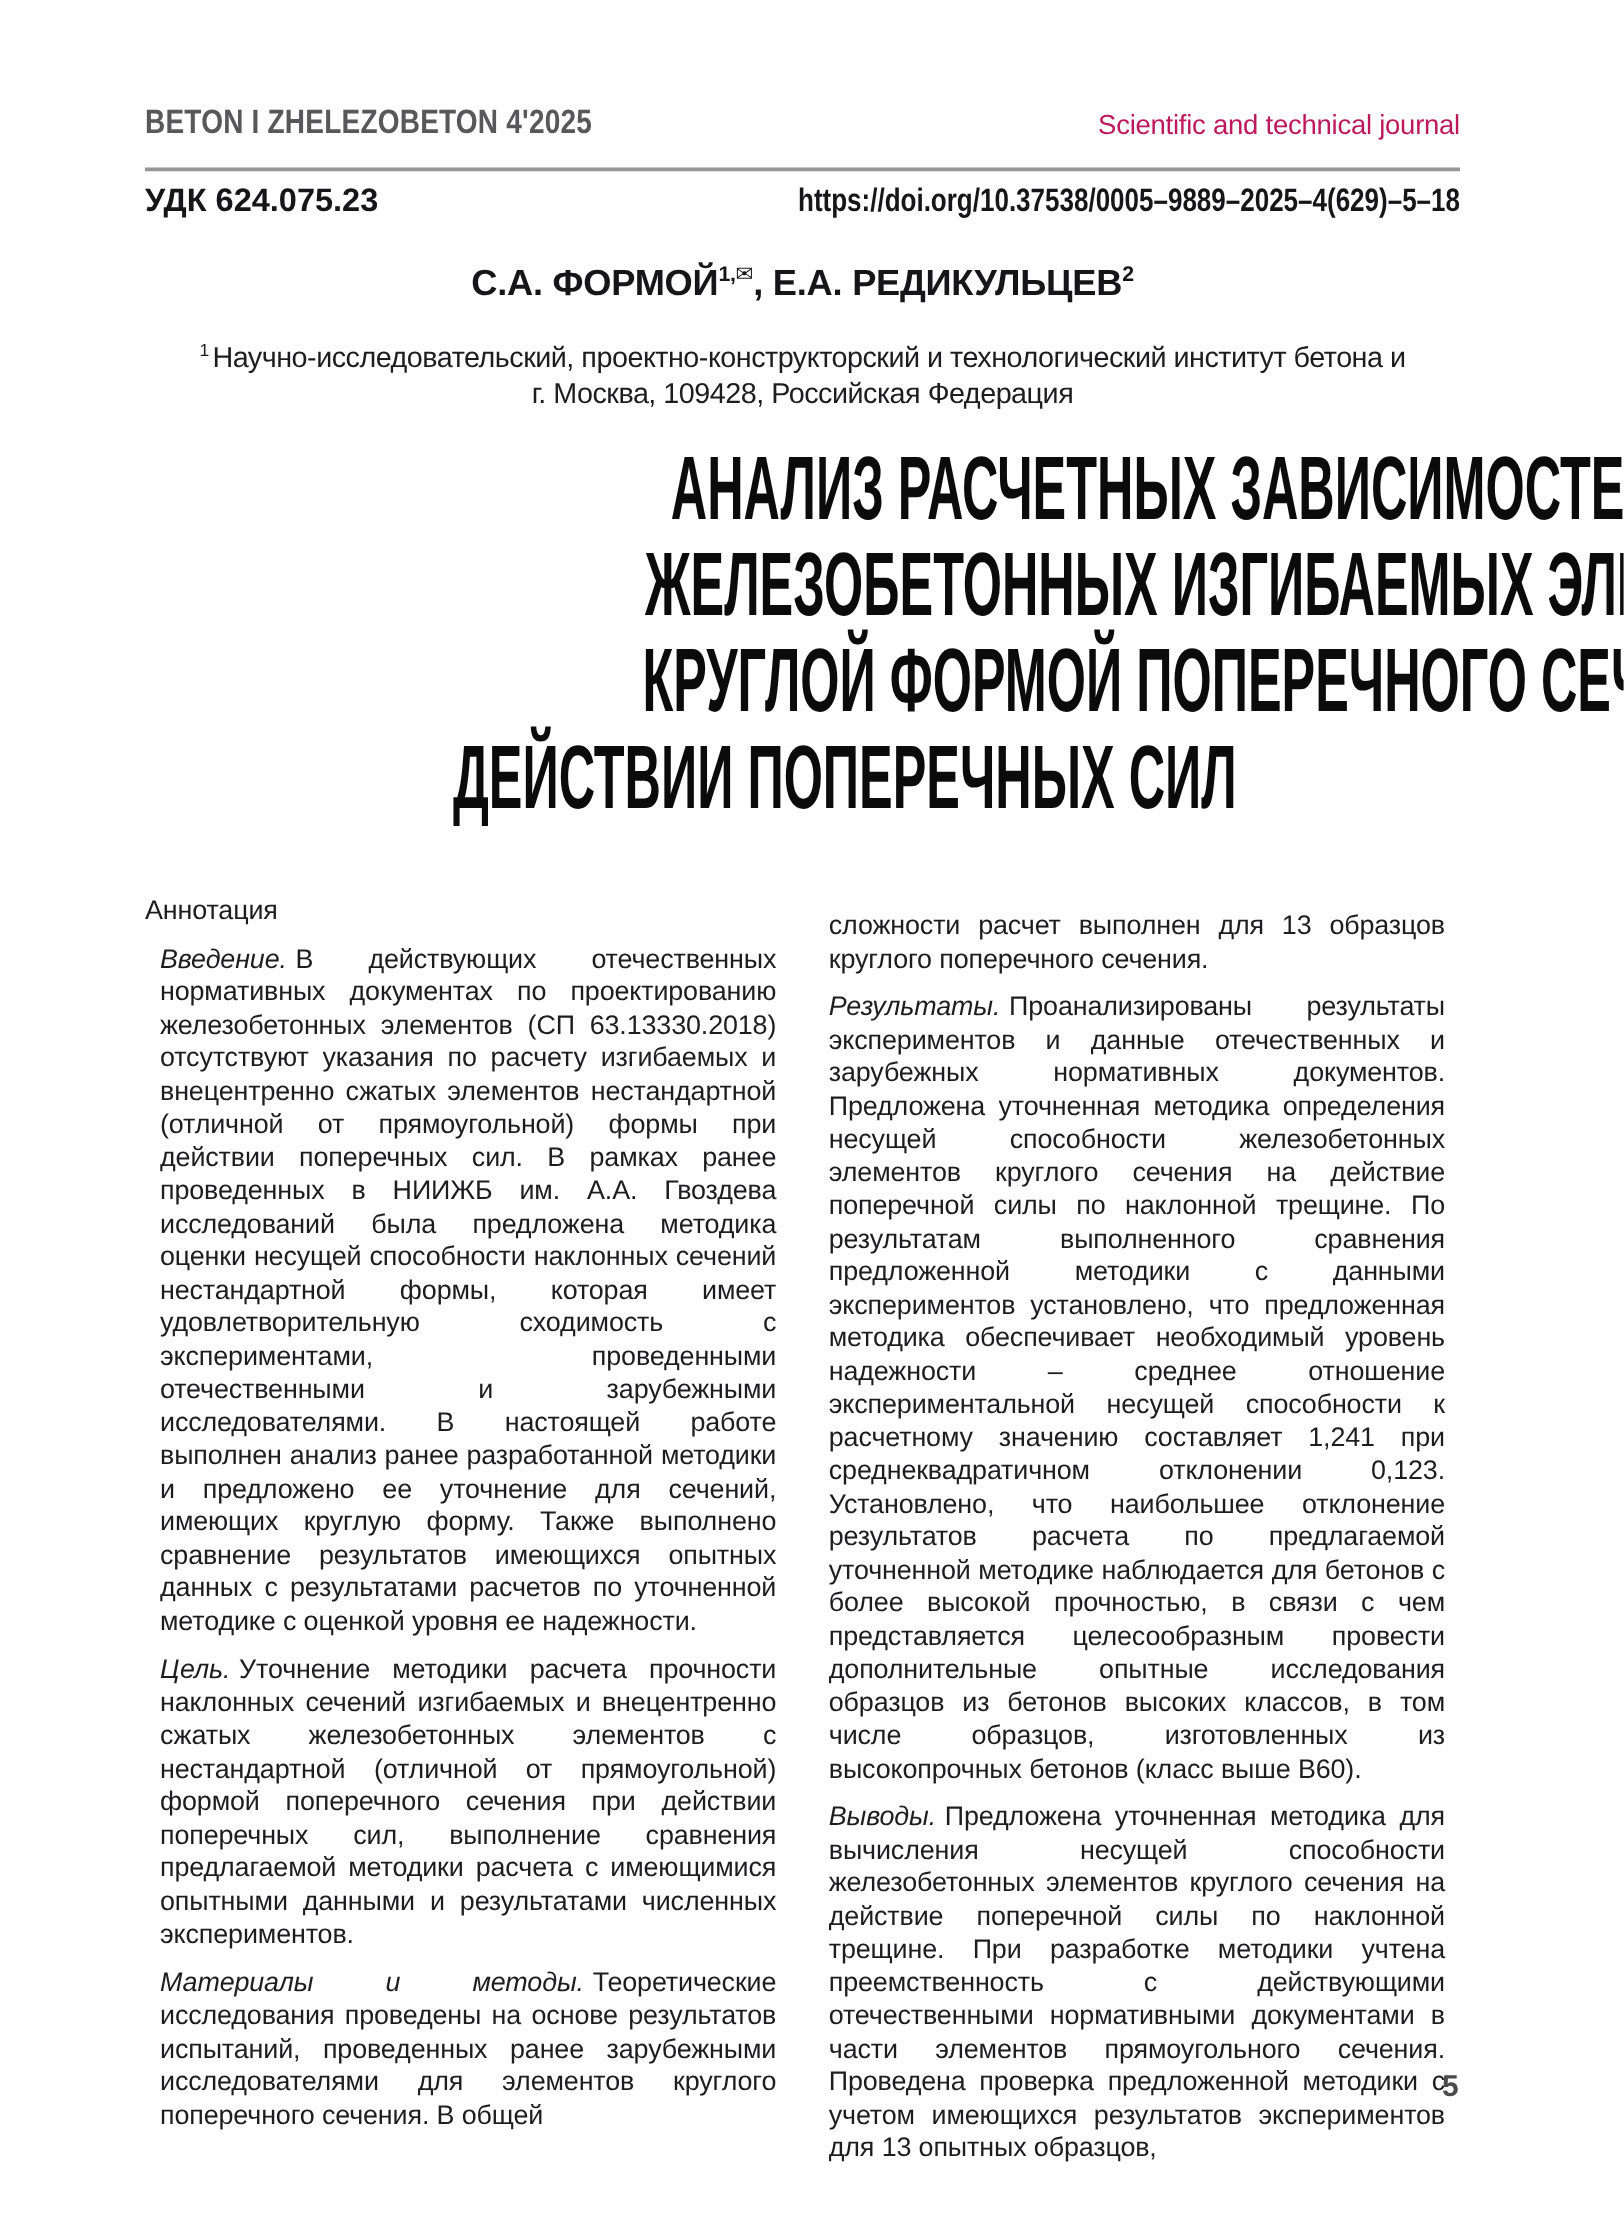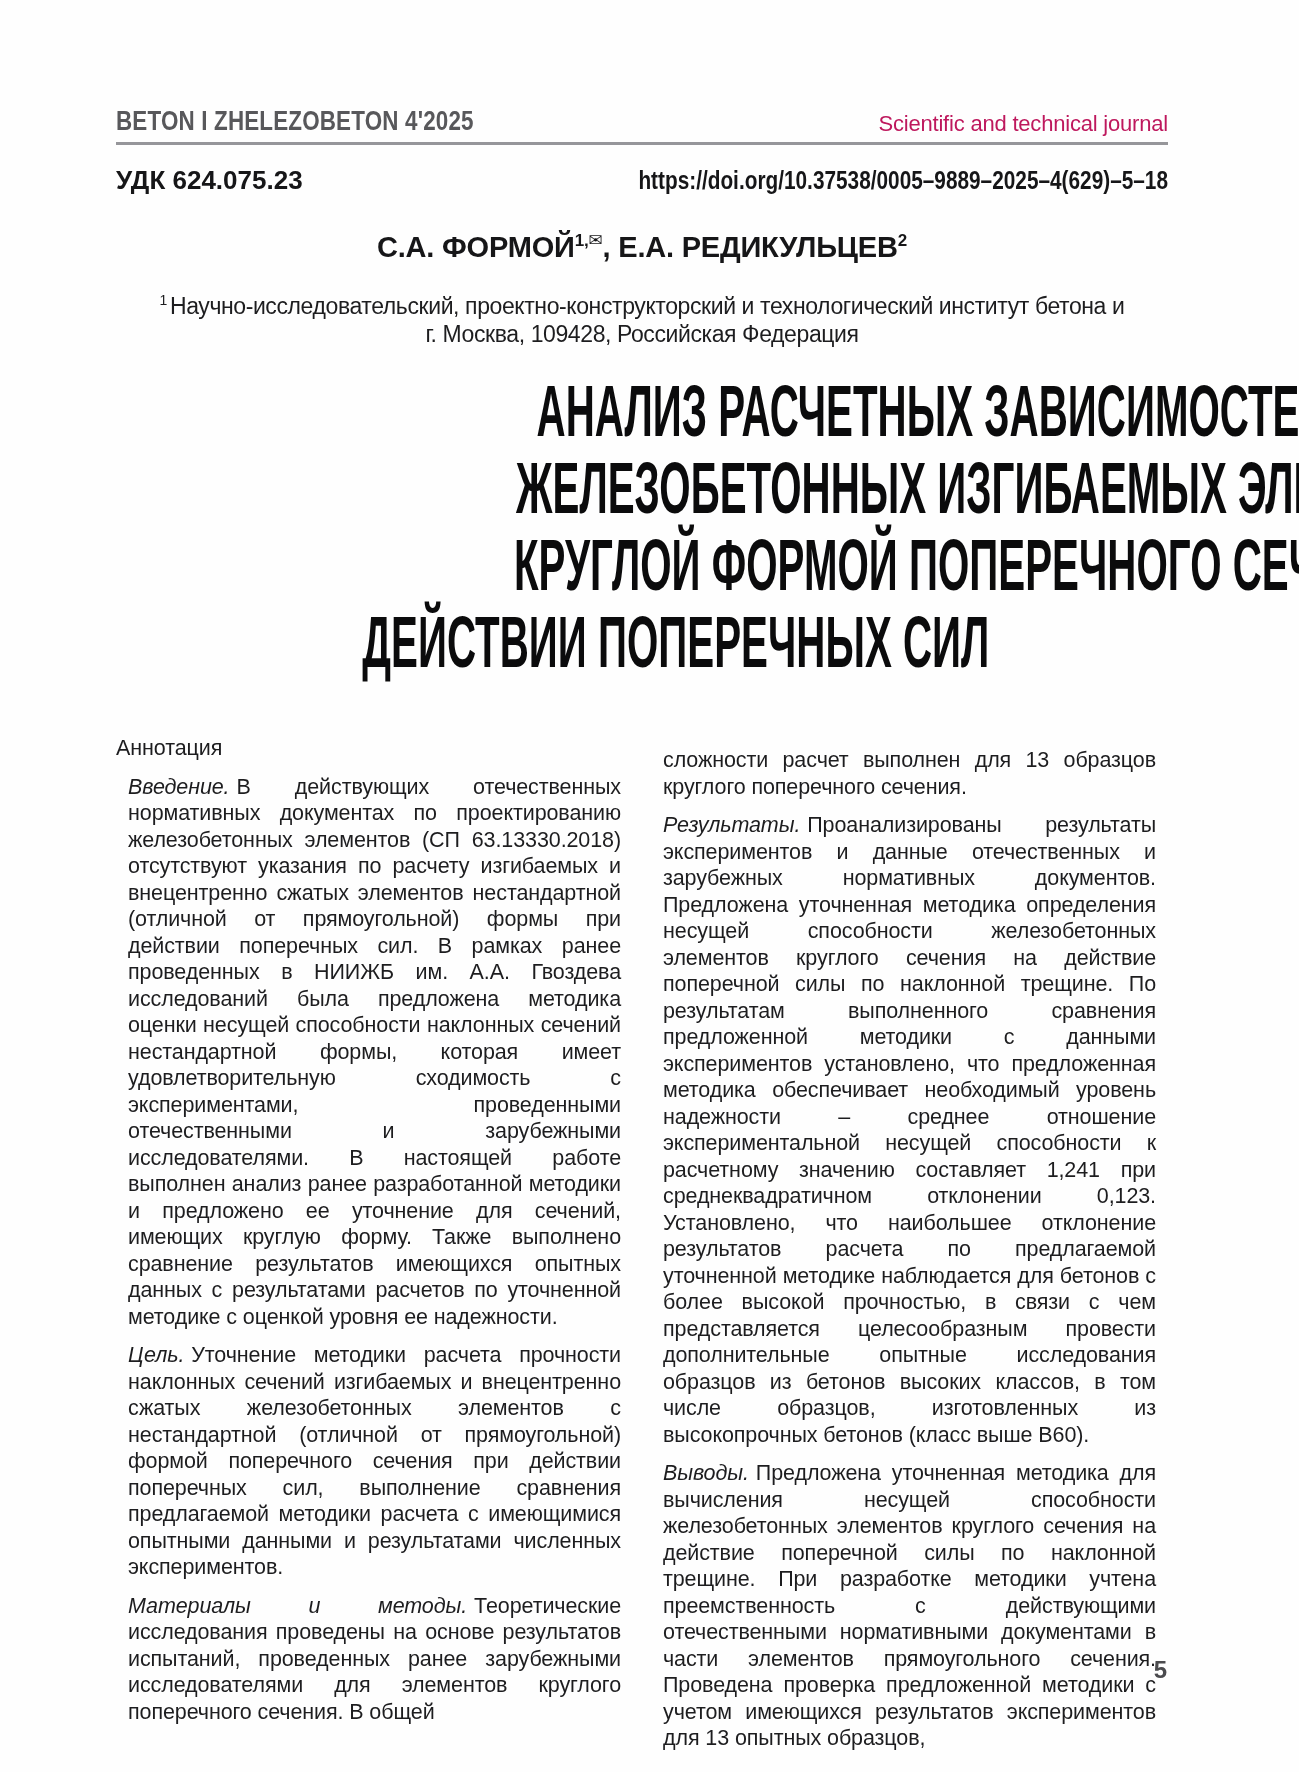--- a/index.html
+++ b/index.html
@@ -8,34 +8,34 @@
     width:1299px;height:1772px;
     background:#fefefe;
     color:#1d1d1f;
     font-family:"Liberation Sans","DejaVu Sans",sans-serif;
     overflow:hidden;
   }
   .content{position:absolute;left:116px;top:0;width:1052px;}
 
   
   .journal-header{
-    margin-top:106px;
+    margin-top:82px;
     display:flex;justify-content:space-between;align-items:flex-end;
     border-bottom:3px solid #96969a;
-    padding-bottom:5px;
+    padding-bottom:21px;
   }
   .jname-inner{
     display:inline-block;transform:scaleX(.83);transform-origin:left bottom;
     white-space:nowrap;font-weight:700;font-size:27px;color:#58585b;letter-spacing:.2px;
   }
   .jtype{font-size:22px;color:#be185d;letter-spacing:-0.2px;}
 
   
   .udk-row{
-    margin-top:20px;
+    margin-top:8px;
     display:flex;justify-content:flex-start;align-items:baseline;
     font-weight:700;font-size:26px;color:#161618;
   }
   .doi-box{margin-left:auto;}
   .doi-inner{
     display:inline-block;transform:scaleX(.8);transform-origin:right bottom;
     white-space:nowrap;font-weight:700;font-size:26px;color:#161618;
   }
 
   

